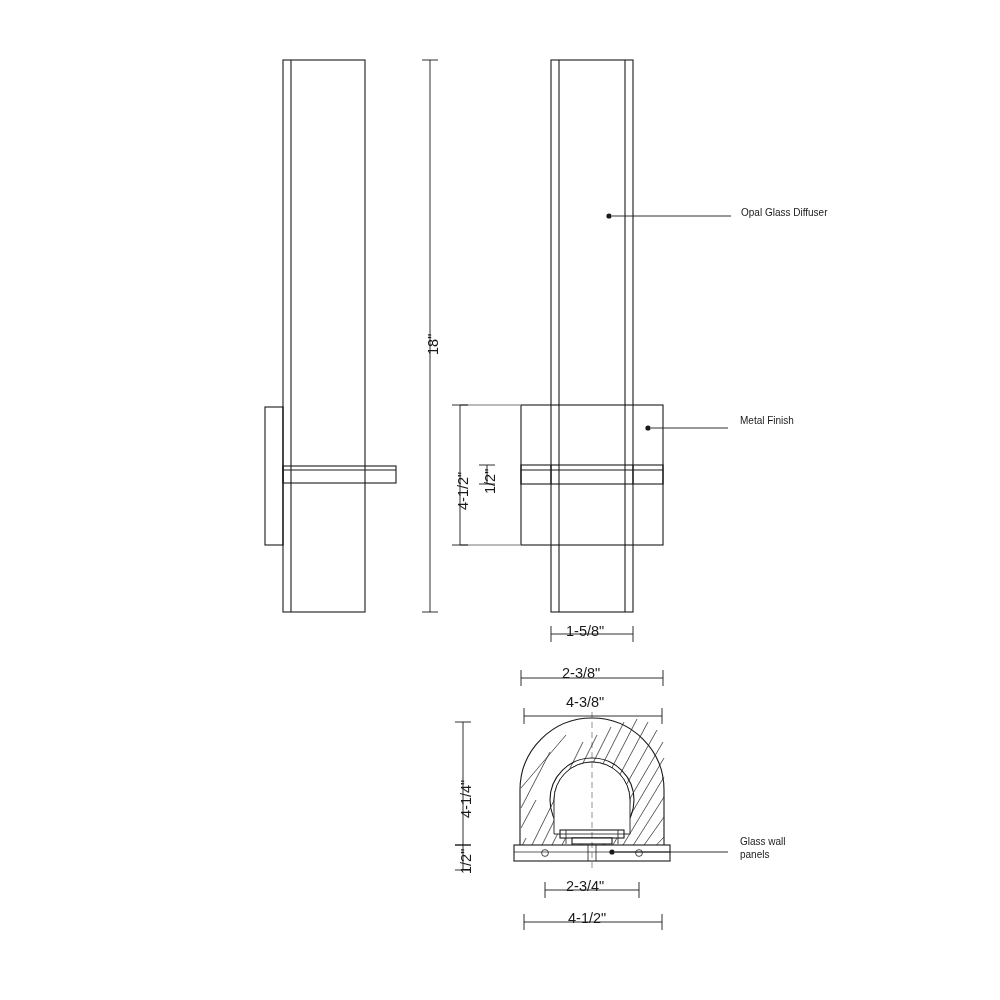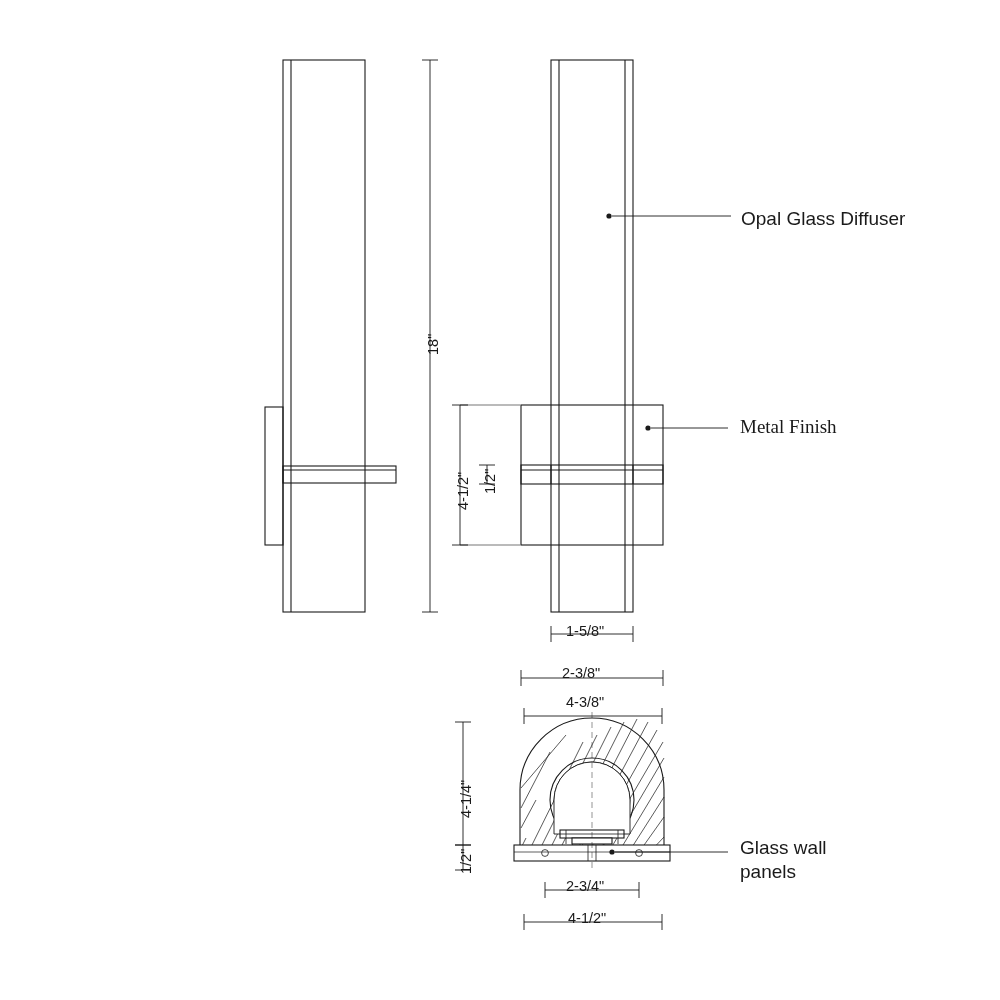--- a/index.html
+++ b/index.html
@@ -36,21 +36,21 @@
     line-height: 1.25;
   }
   .lbl.dim {
     font-size: 14.5px;
   }
   .lbl.vert {
     transform-origin: left top;
     transform: rotate(-90deg);
   }
   .lbl.callout {
-    font-size: 19px;
+    font-size: 10px;
   }
   .two-line {
     white-space: pre-line;
   }
 </style>
 </head>
 <body>
 
 <div id="sheet">
 
@@ -206,18 +206,18 @@
   <div class="lbl dim vert" style="left:457px; top:818px;">4-1/4"</div>
 
   <div class="lbl dim vert" style="left:457px; top:874px;">1/2"</div>
 
   <div class="lbl dim" style="left:566px; top:877px;">2-3/4"</div>
 
   <div class="lbl dim" style="left:568px; top:909px;">4-1/2"</div>
 
   <div class="lbl callout" style="left:741px; top:207px;">Opal Glass Diffuser</div>
 
-  <div class="lbl callout" style="left:740px; top:415px;font-family:Liberation Serif, serif;">Metal Finish</div>
+  <div class="lbl callout" style="left:740px; top:415px;">Metal Finish</div>
 
   <div class="lbl callout two-line" style="left:740px; top:836px;">Glass wall
 panels</div>
 
 </div>
 
 </body></html>

